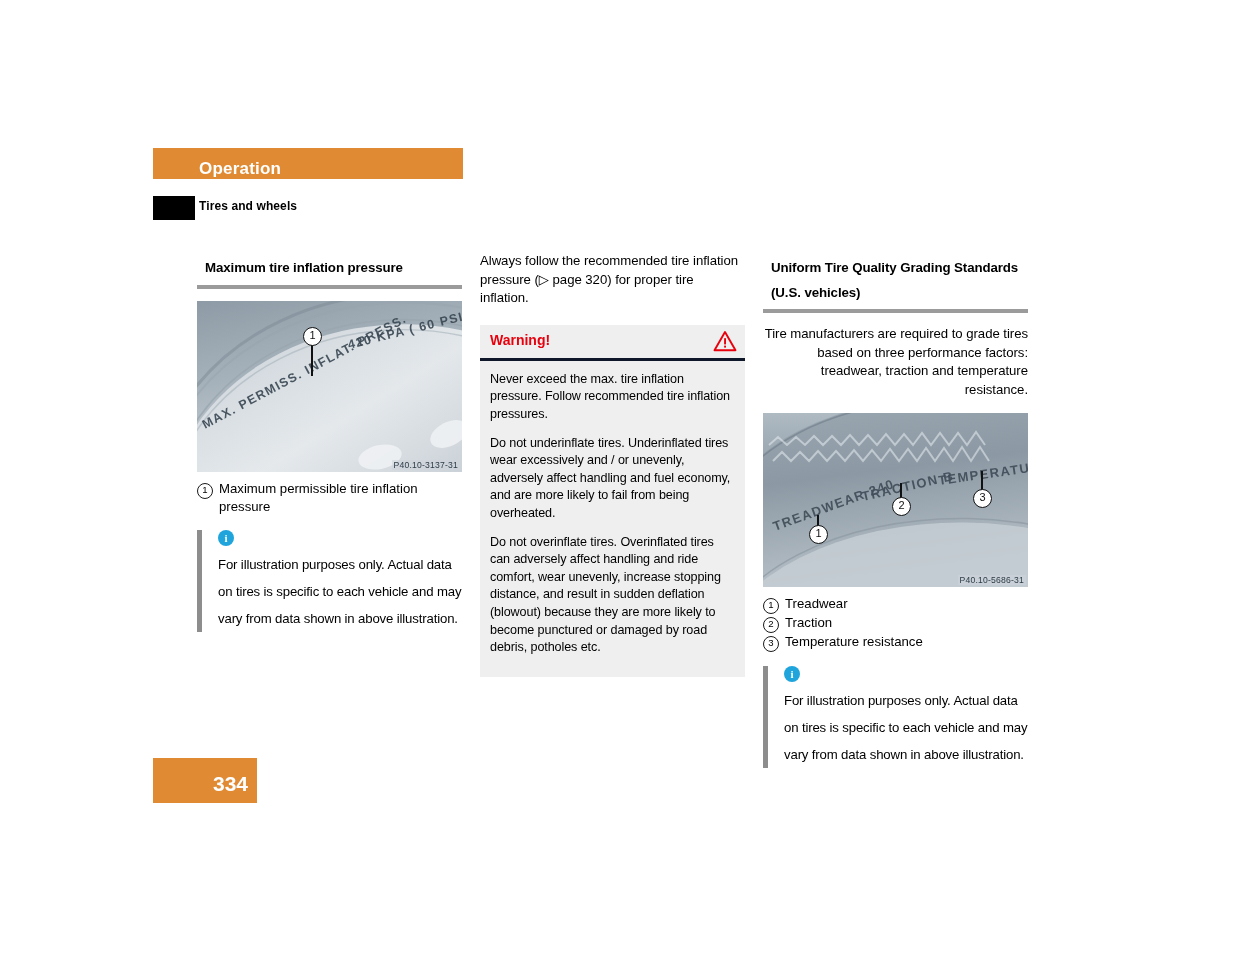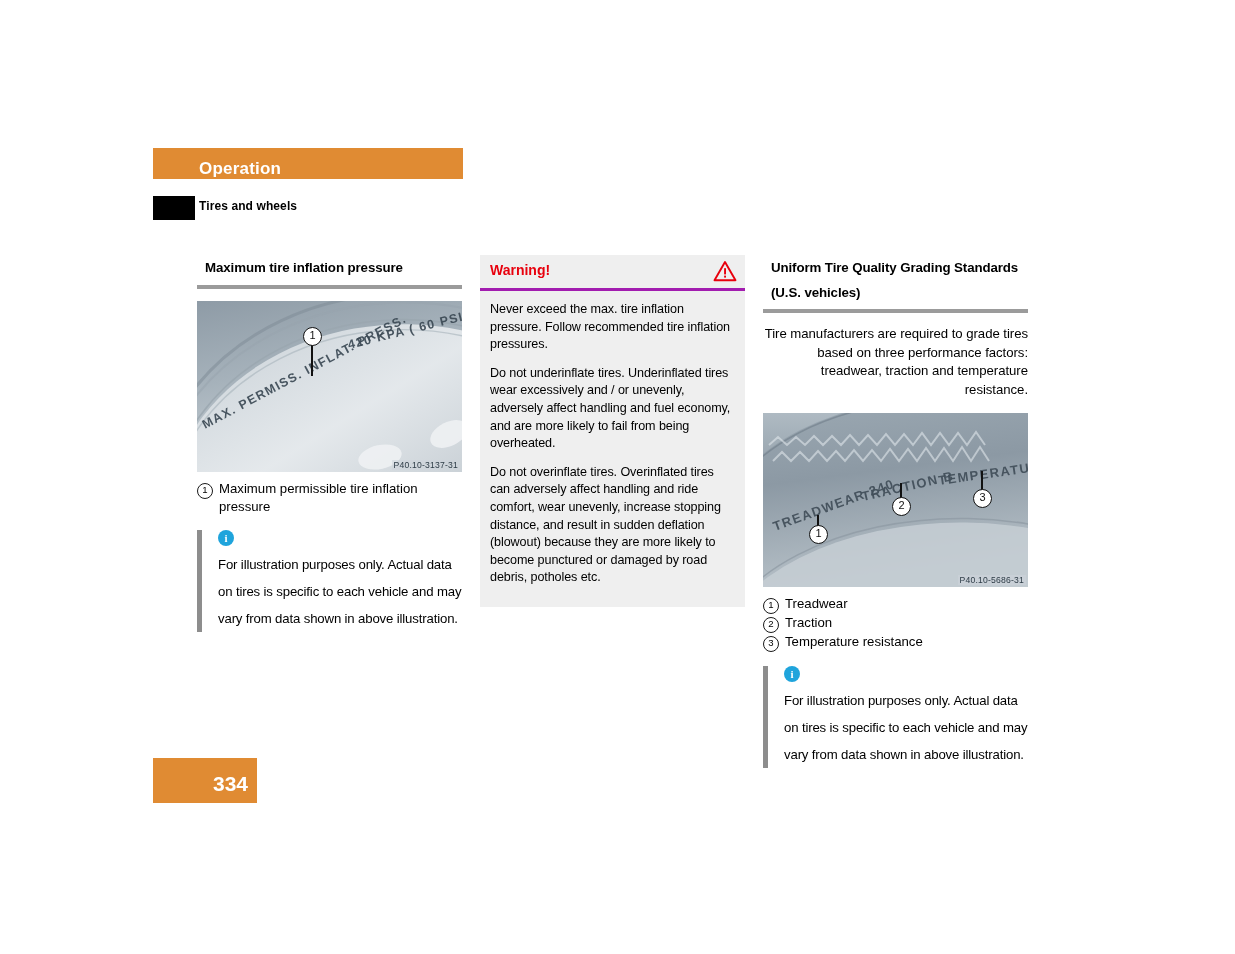--- a/index.html
+++ b/index.html
@@ -182,21 +182,21 @@
   }
 
   
   .warnbox {
     background: #efefef;
     margin-top: 3px;
   }
   .warn-head {
     position: relative;
     height: 33px;
-    border-bottom: 3px solid #a21caf;
+    border-bottom: 3px solid #0f172a;
   }
   .warn-title {
     position: absolute;
     left: 10px;
     top: 7px;
     color: #E8000D;
     font-size: 14px;
     font-weight: bold;
   }
   .warn-tri {
@@ -296,20 +296,21 @@
   <div class="note">
     <div class="note-bar"></div>
     <div class="info-icon">i</div>
     <p>For illustration purposes only. Actual data on tires is specific to each vehicle and may vary from data shown in above illustration.</p>
   </div>
 
 </div>
 
 <div class="col col2">
 
+  <p class="body" style="margin-bottom:17px;">Always follow the recommended tire inflation pressure (▷ page 320) for proper tire inflation.</p>
 
   <div class="warnbox">
     <div class="warn-head">
       <div class="warn-title">Warning!</div>
       <div class="warn-tri">
         <svg width="24" height="22" viewBox="0 0 24 22">
           <path d="M12 2 L22.5 20.2 L1.5 20.2 Z" fill="none" stroke="#E8000D" stroke-width="1.9" stroke-linejoin="round"></path>
           <rect x="11.1" y="8.2" width="1.9" height="6.2" fill="#E8000D"></rect>
           <rect x="11.1" y="15.6" width="1.9" height="2" fill="#E8000D"></rect>
         </svg>

